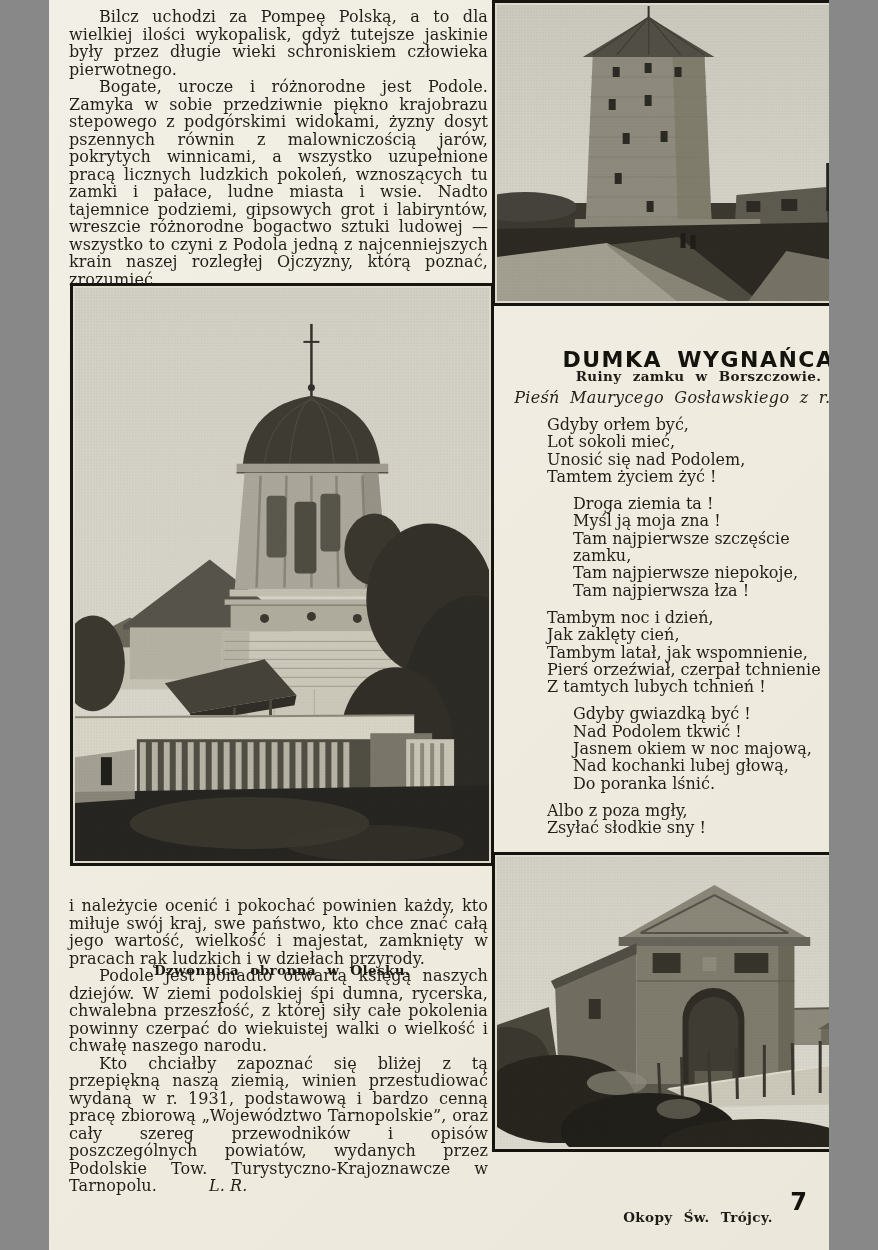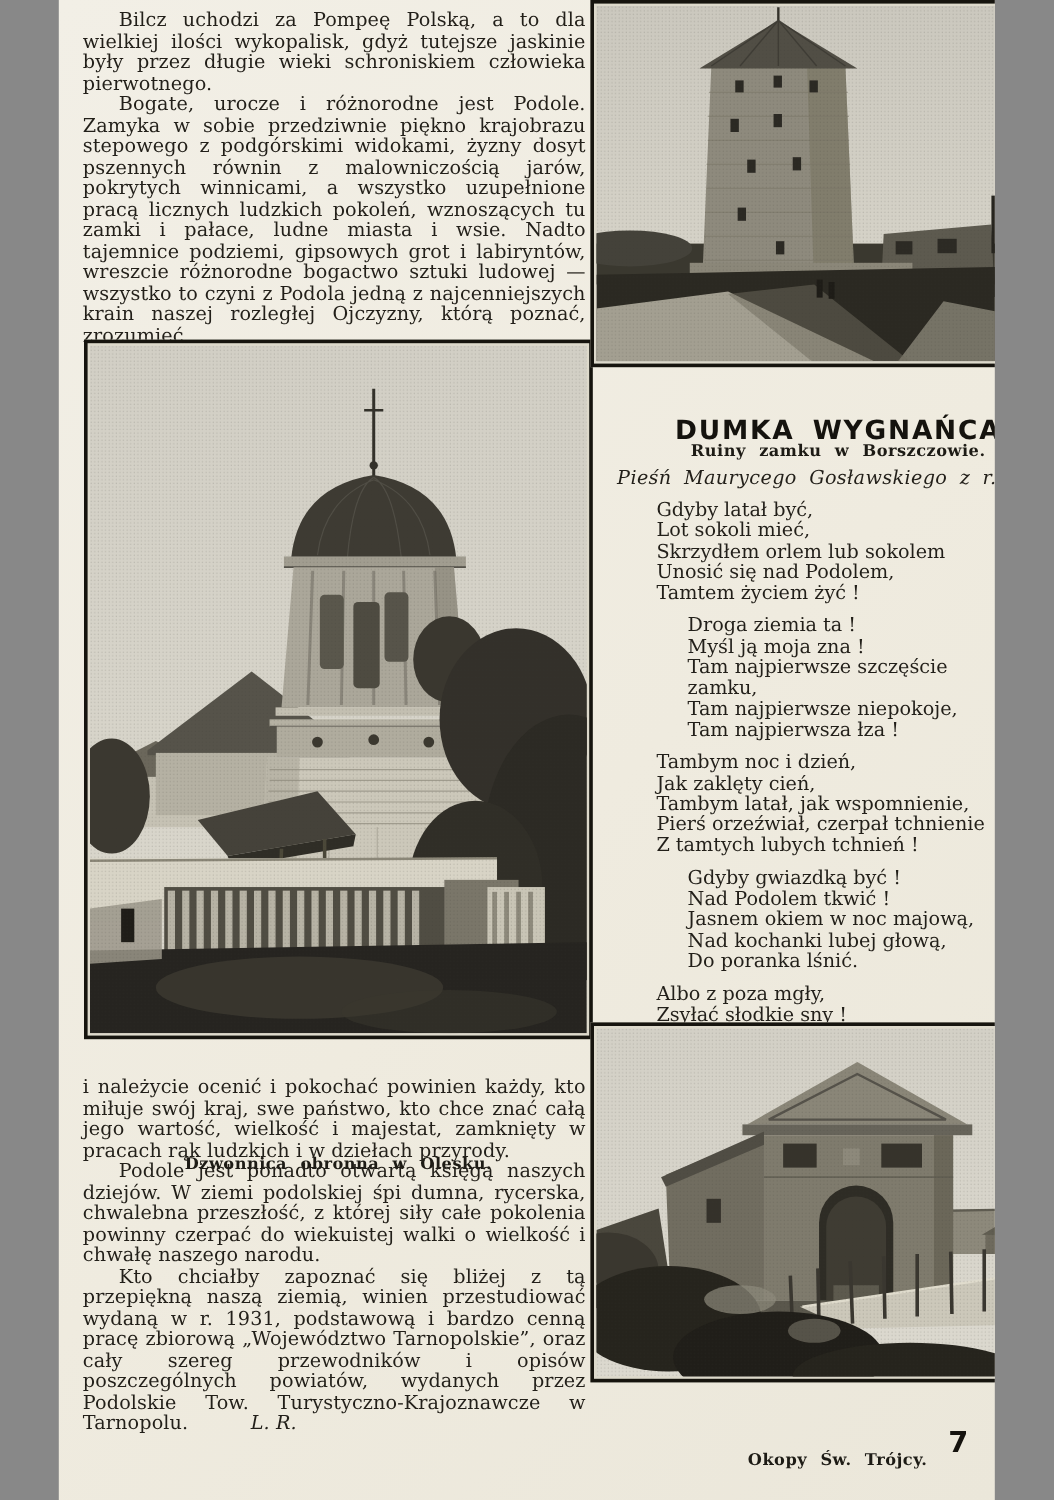--- a/index.html
+++ b/index.html
@@ -250,23 +250,22 @@
       <rect width="404" height="296" fill="url(#htA)"></rect>
     </svg>
   </figure>
   <div class="caption" style="left:443px;top:320px;width:413px;">Ruiny zamku w Borszczowie.</div>
 
   <div class="poem-title" style="left:443px;top:347px;width:413px;">DUMKA WYGNAŃCA</div>
   <div class="poem-subtitle" style="left:443px;top:388px;width:413px;">Pieśń Maurycego Gosławskiego z r. 1831</div>
 
   <div class="poem" style="left:498px;top:416px;">
     <div class="stanza">
-      <div>Gdyby latał być,</div>
+      <div>Gdyby orłem być,</div>
       <div>Lot sokoli mieć,</div>
-      <div>Skrzydłem orlem lub sokolem</div>
       <div>Unosić się nad Podolem,</div>
       <div>Tamtem życiem żyć !</div>
     </div>
     <div class="stanza indent">
       <div>Droga ziemia ta !</div>
       <div>Myśl ją moja zna !</div>
       <div>Tam najpierwsze szczęście zamku,</div>
       <div>Tam najpierwsze niepokoje,</div>
       <div>Tam najpierwsza łza !</div>
     </div>

